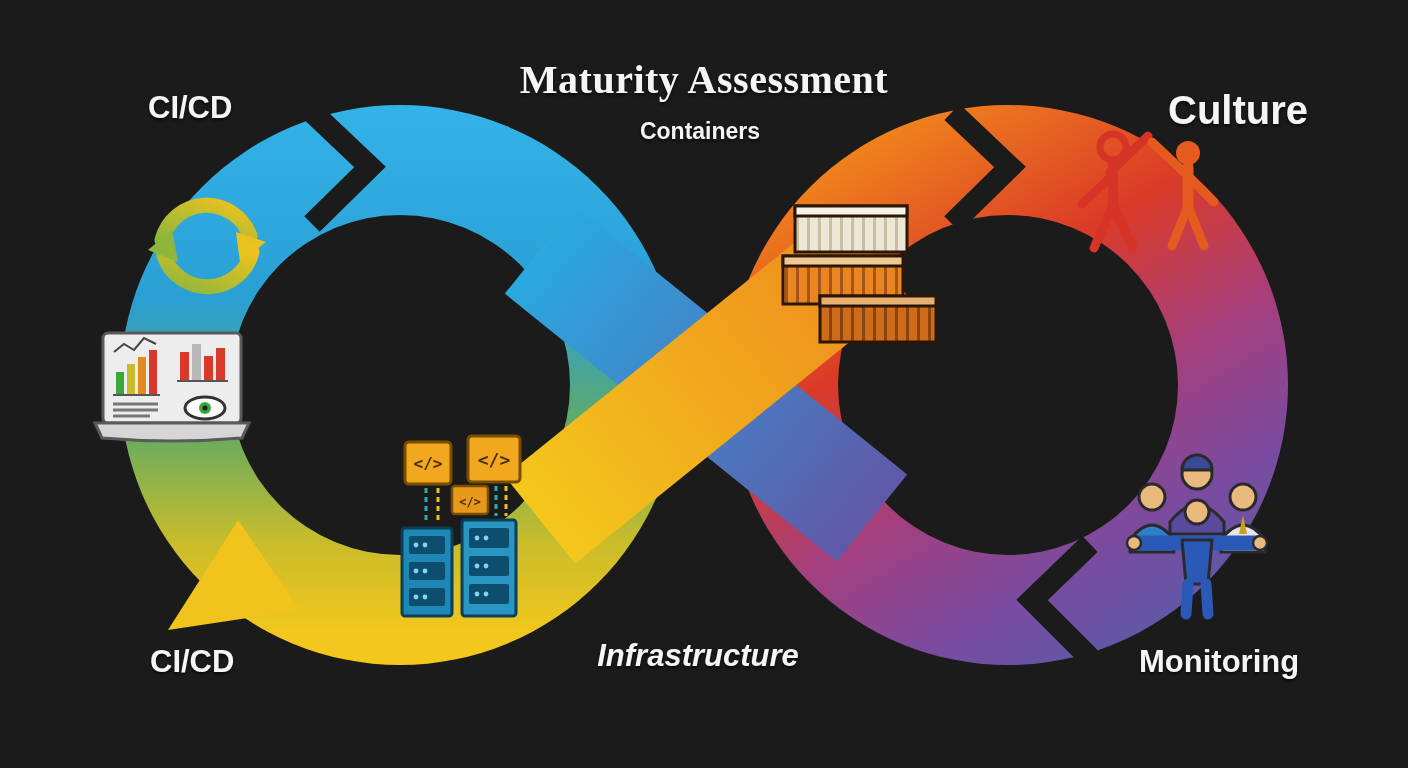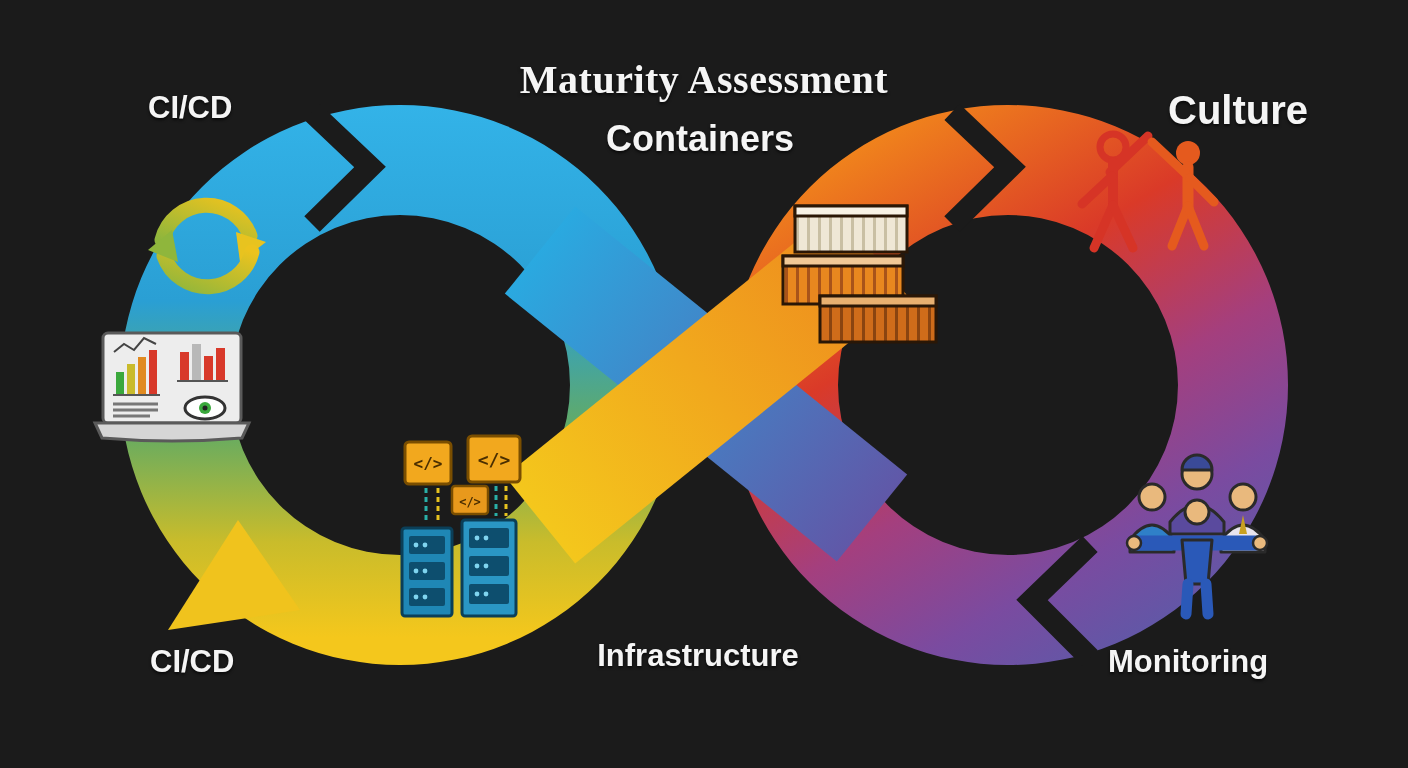--- a/index.html
+++ b/index.html
@@ -7,26 +7,26 @@
     position:relative;width:1408px;height:768px;
     background:#1b1b1b;overflow:hidden;
     font-family:"Liberation Sans",sans-serif;
   }
   .canvas svg{position:absolute;inset:0;}
   .label{
     position:absolute;color:#f5f5f5;font-weight:bold;white-space:nowrap;
     text-shadow:0 2px 3px rgba(0,0,0,.65);
   }
   .title{left:50%;top:56px;transform:translateX(-50%);font-size:40px;letter-spacing:.5px;font-family:Liberation Serif, serif;}
-  .subtitle{left:700px;top:118px;transform:translateX(-50%);font-size:36px;}
+  .subtitle{left:700px;top:118px;transform:translateX(-50%);font-size:23px;}
   .lbl-cicd-top{left:148px;top:90px;font-size:31px;}
   .lbl-culture{left:1168px;top:88px;font-size:40px;}
   .lbl-cicd-bottom{left:150px;top:644px;font-size:31px;}
-  .lbl-iac{left:698px;top:636px;transform:translateX(-50%);font-size:31px;line-height:39px;text-align:center;}
-  .lbl-monitoring{left:1108px;top:644px;font-size:31px;}
+  .lbl-iac{left:698px;top:636px;transform:translateX(-50%);font-size:31px;line-height:39px;text-align:center;font-style:italic;}
+  .lbl-monitoring{left:1139px;top:644px;font-size:31px;}
 </style>
 </head>
 <body>
 
 <div class="canvas">
 
   <svg width="1408" height="768" viewBox="0 0 1408 768">
     <defs>
       <linearGradient id="gradLeft" x1="0" y1="0" x2="0" y2="1">
         <stop offset="0" stop-color="#33b3e8"></stop>

